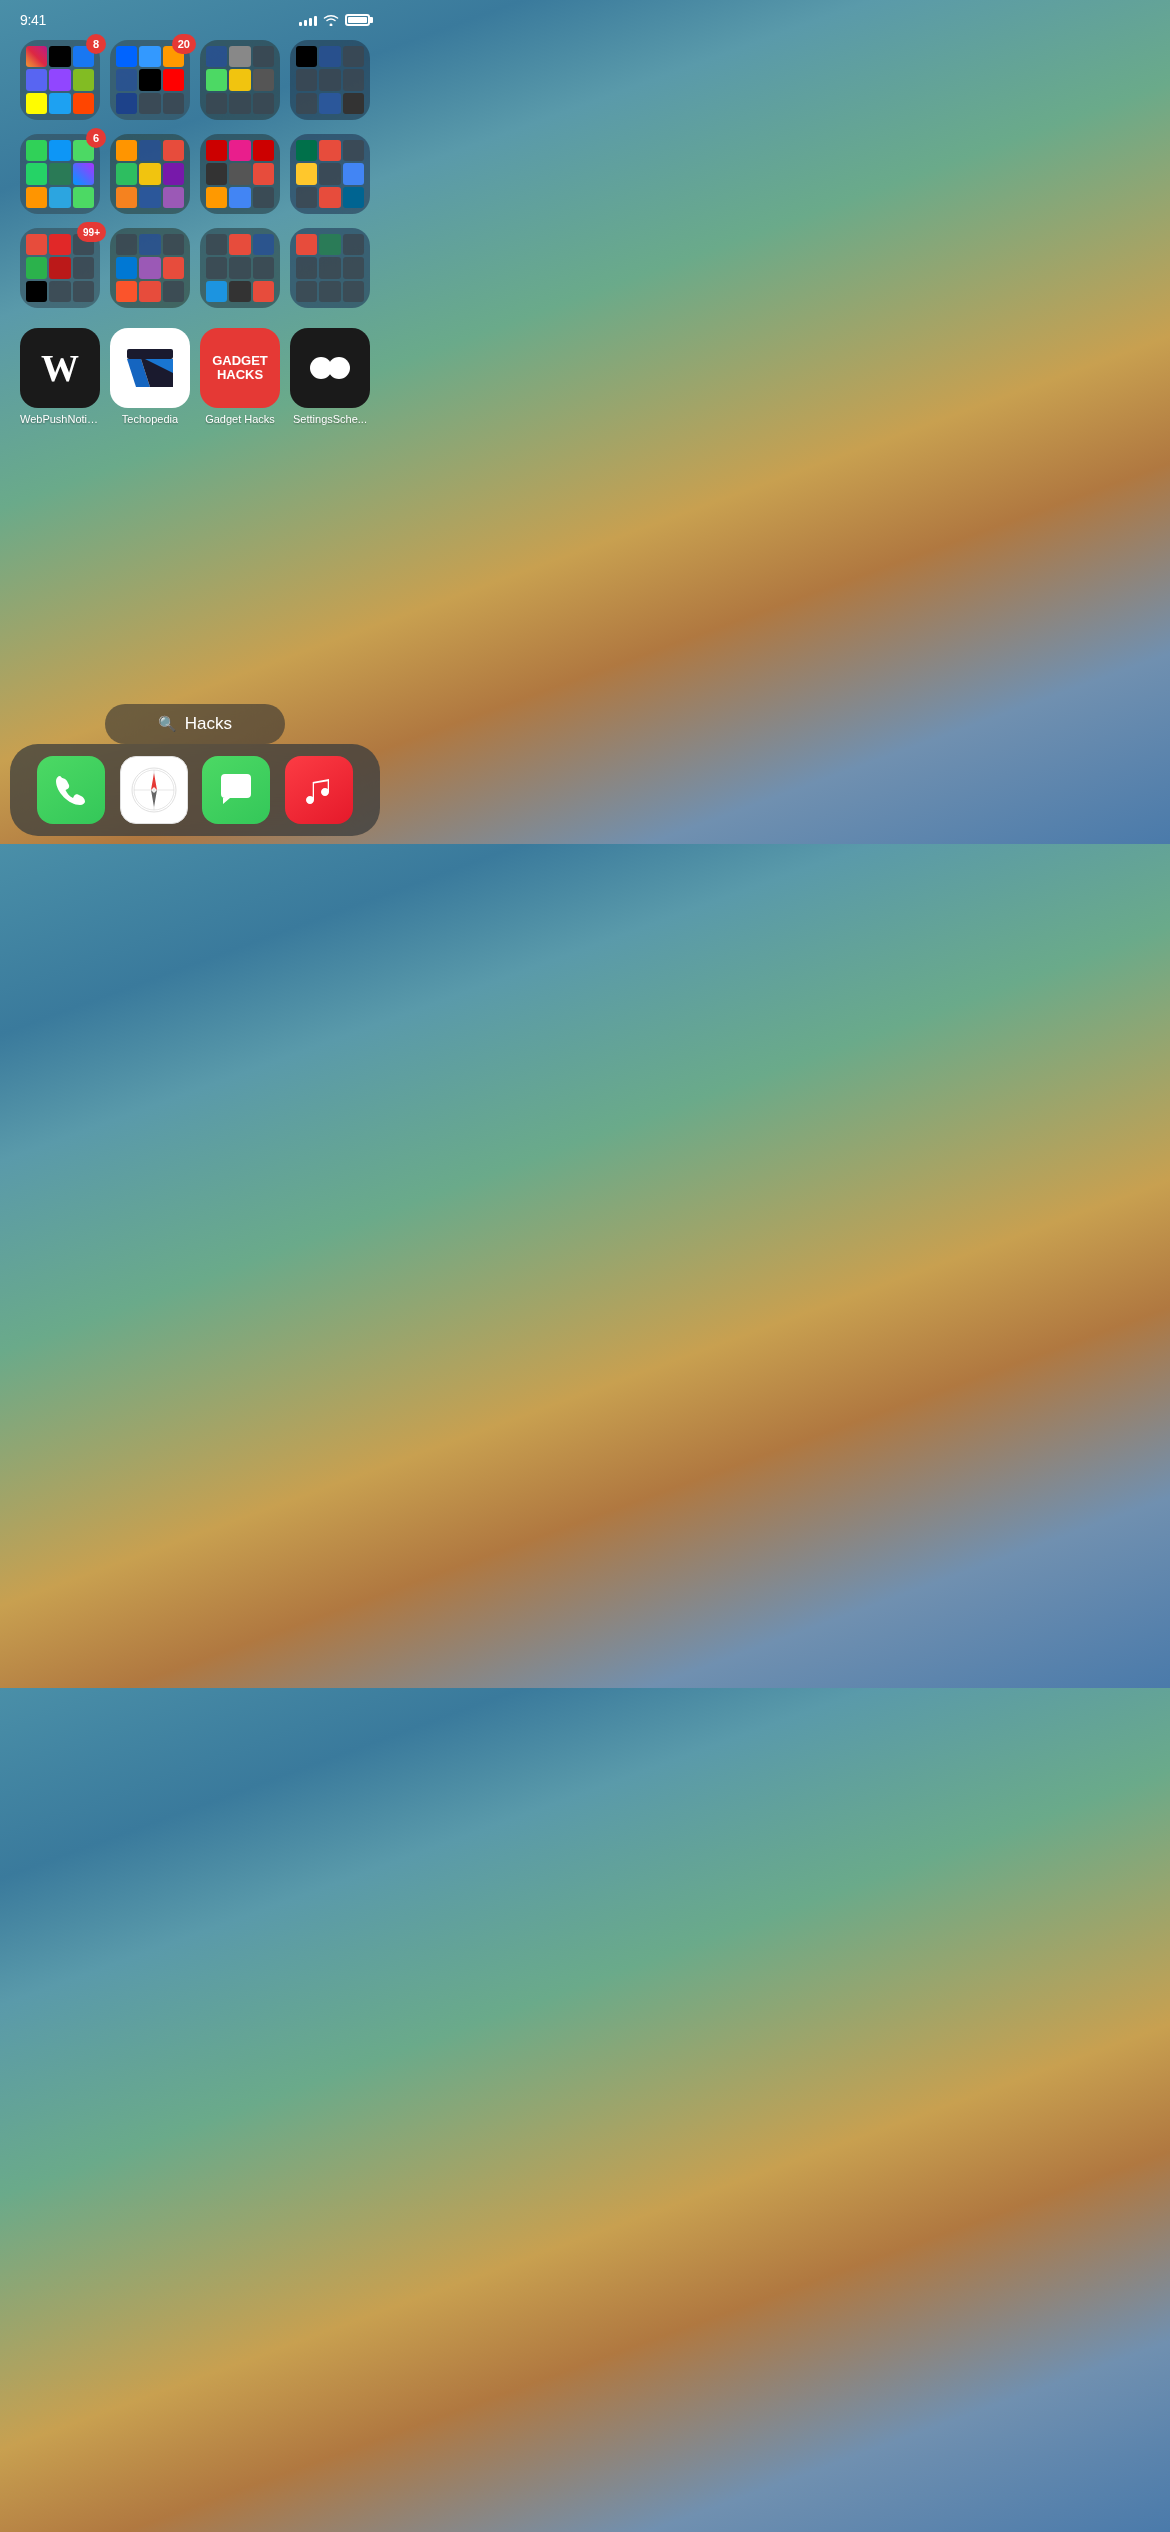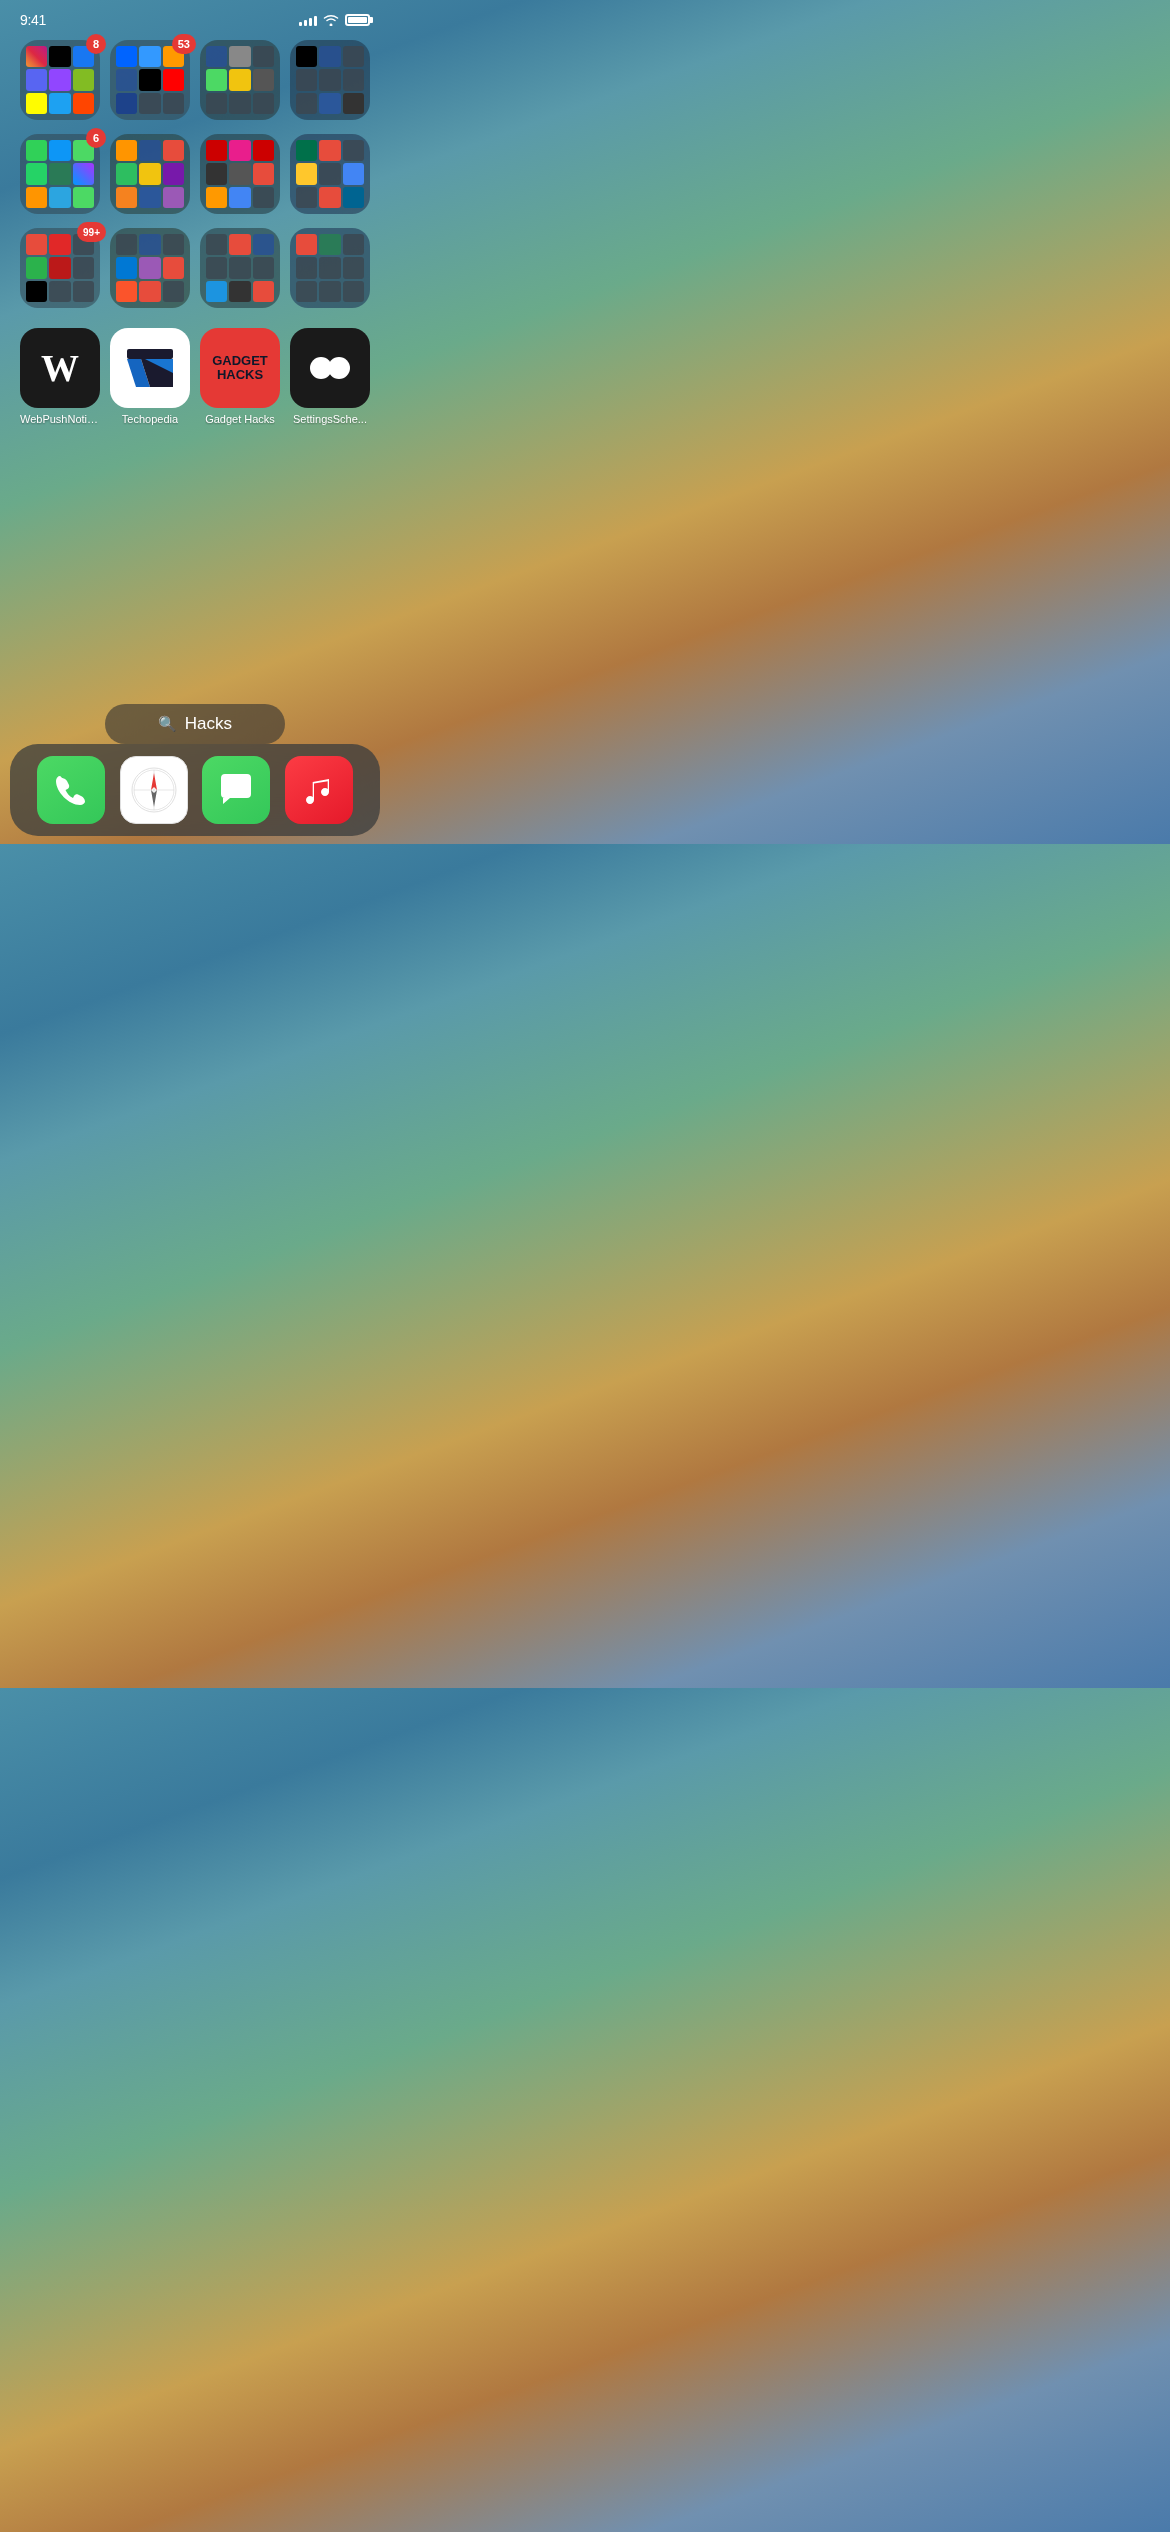--- a/index.html
+++ b/index.html
@@ -319,21 +319,21 @@
         <div class="mini-icon mini-twitch"></div>
         <div class="mini-icon mini-kik"></div>
         <div class="mini-icon mini-snapchat"></div>
         <div class="mini-icon mini-twitter"></div>
         <div class="mini-icon mini-reddit"></div>
       </div>
     </div>
 
     <div class="app-item">
       <div class="folder">
-        <div class="badge">53</div>
+        <div class="badge">20</div>
         <div class="mini-icon mini-paramount"></div>
         <div class="mini-icon mini-vudu"></div>
         <div class="mini-icon mini-amazon"></div>
         <div class="mini-icon mini-generic-blue"></div>
         <div class="mini-icon mini-starz"></div>
         <div class="mini-icon mini-youtube"></div>
         <div class="mini-icon mini-nba"></div>
         <div class="mini-icon mini-generic-dark"></div>
         <div class="mini-icon mini-generic-dark"></div>
       </div>
@@ -509,21 +509,21 @@
 
           <polygon points="22,18 50,18 50,32" fill="#1976d2"></polygon>
         </svg>
       </div>
       <span class="app-label">Techopedia</span>
     </div>
 
     <div class="app-item">
       <div class="app-icon icon-gadgethacks" style="border-radius:18px;">
         <div style="display:flex; flex-direction:column; align-items:center; justify-content:center; height:100%; padding:4px;">
-          <span style="color:#0f172a; font-size:13px; font-weight:800; line-height:1.1; text-align:center;">GADGET<br>HACKS</span>
+          <span style="color:#ffffff; font-size:13px; font-weight:800; line-height:1.1; text-align:center;">GADGET<br>HACKS</span>
         </div>
       </div>
       <span class="app-label">Gadget Hacks</span>
     </div>
 
     <div class="app-item">
       <div class="app-icon icon-settings">
 
         <svg width="52" height="52" viewBox="0 0 52 52">
           <circle cx="17" cy="26" r="11" fill="white"></circle>

